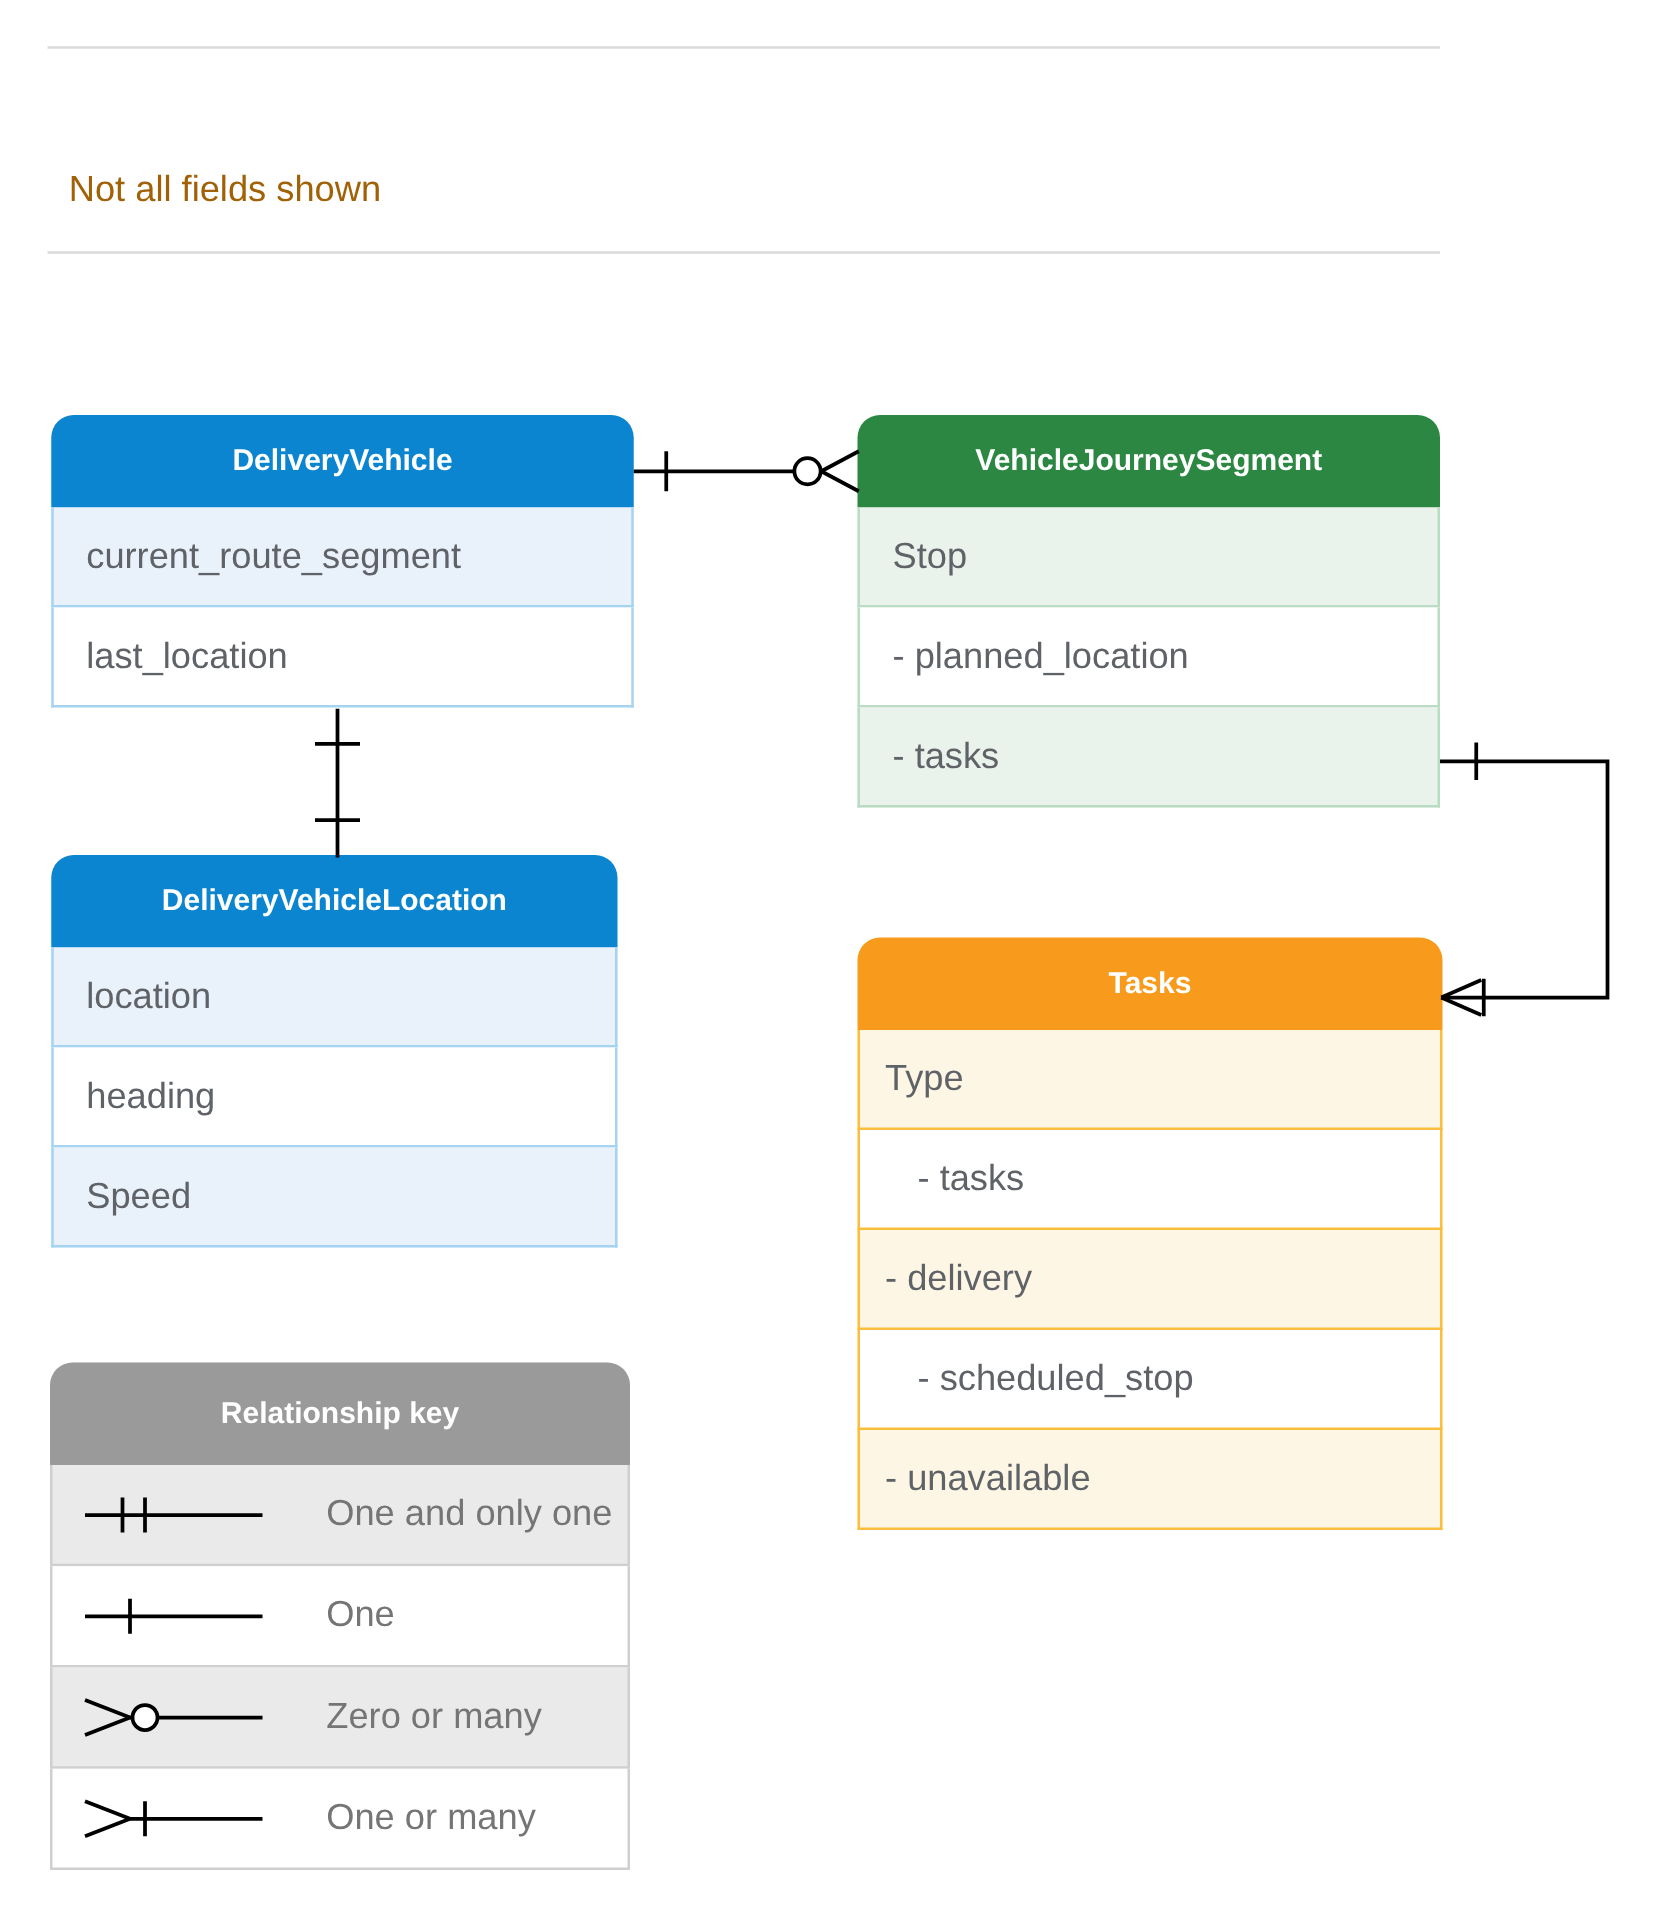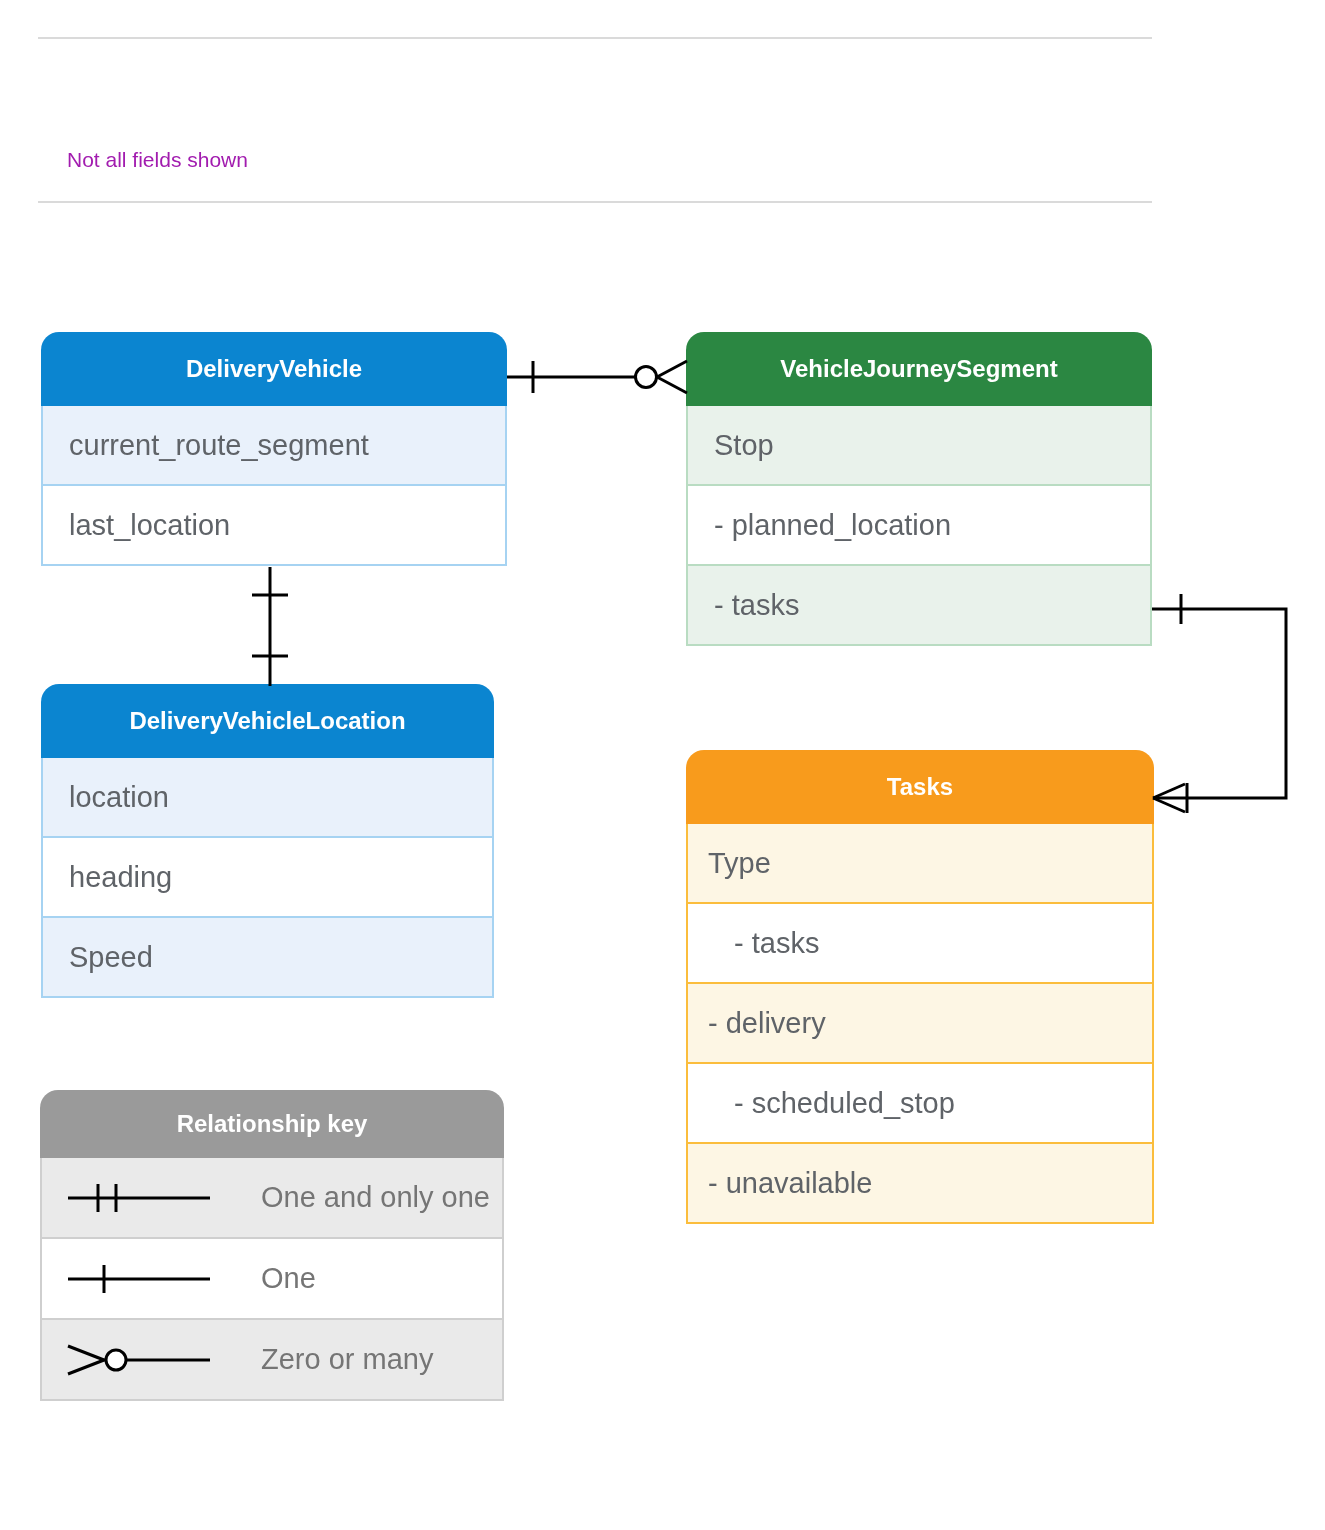--- a/index.html
+++ b/index.html
@@ -5,40 +5,40 @@
   * { box-sizing: border-box; }
   html,body { margin:0; padding:0; background:#ffffff; }
   body { font-family:"Liberation Sans", sans-serif; }
   .page { position:relative; width:1325px; height:1530px; background:#ffffff; overflow:hidden; }
 
   .rule { position:absolute; left:38px; width:1114px; height:2px; background:#dadada; }
   .rule-top { top:37px; }
   .rule-bottom { top:201px; }
 
   .title { position:absolute; left:55px; top:76px; margin:0; font-size:38px; font-weight:bold; color:#1d1d1f; letter-spacing:-0.5px; }
-  .subtitle { position:absolute; left:55px; top:136px; margin:12px; font-size:21px; color:#a21caf; }
+  .subtitle { position:absolute; left:55px; top:136px; margin:0; font-size:29px; color:#a16207; }
 
   .entity { position:absolute; }
   .entity-header { height:74px; border-radius:18px 18px 0 0; display:flex; align-items:center; justify-content:center; color:#ffffff; font-weight:bold; font-size:24px; }
   .entity-row { height:80px; display:flex; align-items:center; padding-left:26px; font-size:29px; color:#5f6368; background:#ffffff; border-style:solid; border-width:0 2px 2px 2px; }
   .entity-row.indent { padding-left:46px; }
 
   .blue .entity-header { background:#0b85d0; }
   .blue .entity-row { border-color:#a6d3f2; }
   .blue .entity-row.alt { background:#e9f1fb;text-align:right; }
 
   .green .entity-header { background:#2b8742; }
   .green .entity-row { border-color:#b9dcc2; }
   .green .entity-row.alt { background:#e9f2eb; }
 
   .orange .entity-header { background:#f89b1c; }
   .orange .entity-row { border-color:#fbbd3c; }
   .orange .entity-row.alt { background:#fdf6e4;padding-left:20px; }
 
-  .key .entity-header { background:#9a9a9a; height:68px; }
+  .key .entity-header { background:#9a9a9a; height:82px; }
   .key-row { height:81px; display:flex; align-items:center; padding-left:22px; gap:47px; font-size:29px; color:#757575; background:#ffffff; border-style:solid; border-color:#cfcfcf; border-width:0 2px 2px 2px; }
   .key-row.alt { background:#eaeaea; }
   .key-symbol { width:150px; height:44px; flex:0 0 auto; }
 
   .connectors { position:absolute; left:0; top:0; pointer-events:none; z-index:5; }
   .connectors line, .connectors path { stroke:#000000; stroke-width:3; fill:none; }
   .connectors circle { stroke:#000000; stroke-width:3; fill:#ffffff; }
   .key-symbol line, .key-symbol path { stroke:#000000; stroke-width:3; fill:none; }
   .key-symbol circle { stroke:#000000; stroke-width:3; fill:#ffffff; }
 </style>
@@ -128,15 +128,24 @@
     <div class="key-row alt">
       <svg class="key-symbol" viewBox="0 0 150 44">
         <line x1="40" y1="22" x2="146" y2="22"></line>
         <line x1="4" y1="8" x2="40" y2="22"></line>
         <line x1="4" y1="36" x2="40" y2="22"></line>
         <circle cx="52" cy="22" r="10"></circle>
       </svg>
       <span>Zero or many</span>
     </div>
 
+    <div class="key-row">
+      <svg class="key-symbol" viewBox="0 0 150 44">
+        <line x1="40" y1="22" x2="146" y2="22"></line>
+        <line x1="4" y1="8" x2="40" y2="22"></line>
+        <line x1="4" y1="36" x2="40" y2="22"></line>
+        <line x1="52" y1="8" x2="52" y2="36"></line>
+      </svg>
+      <span>One or many</span>
+    </div>
   </div>
 
 </div>
 
 </body></html>

